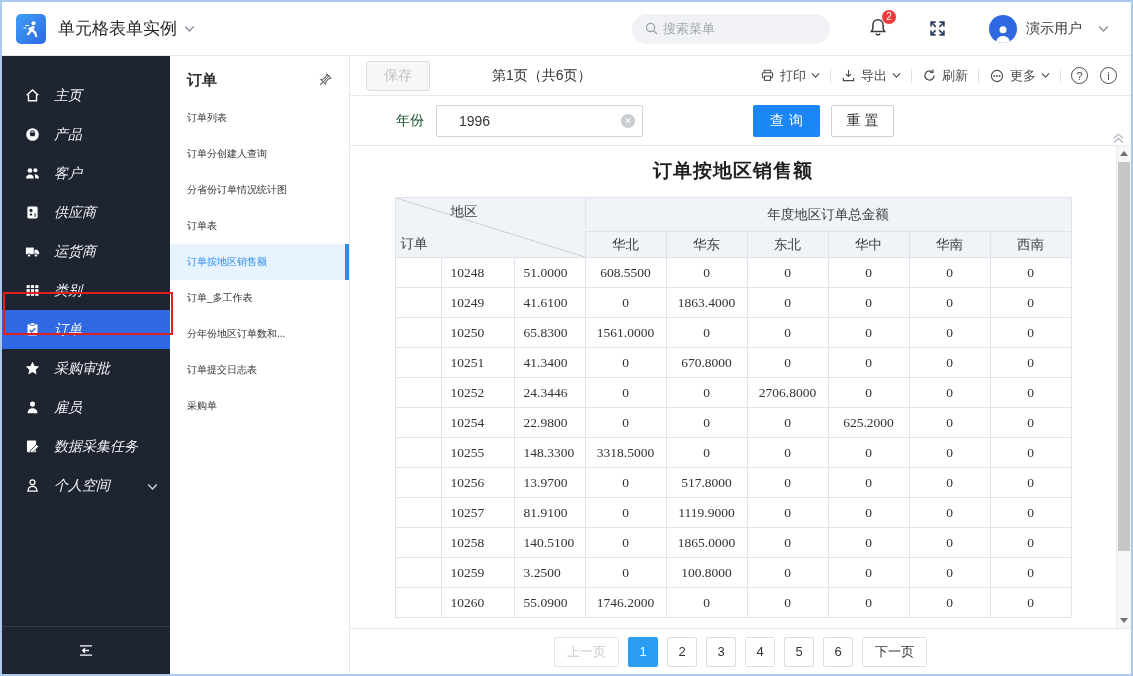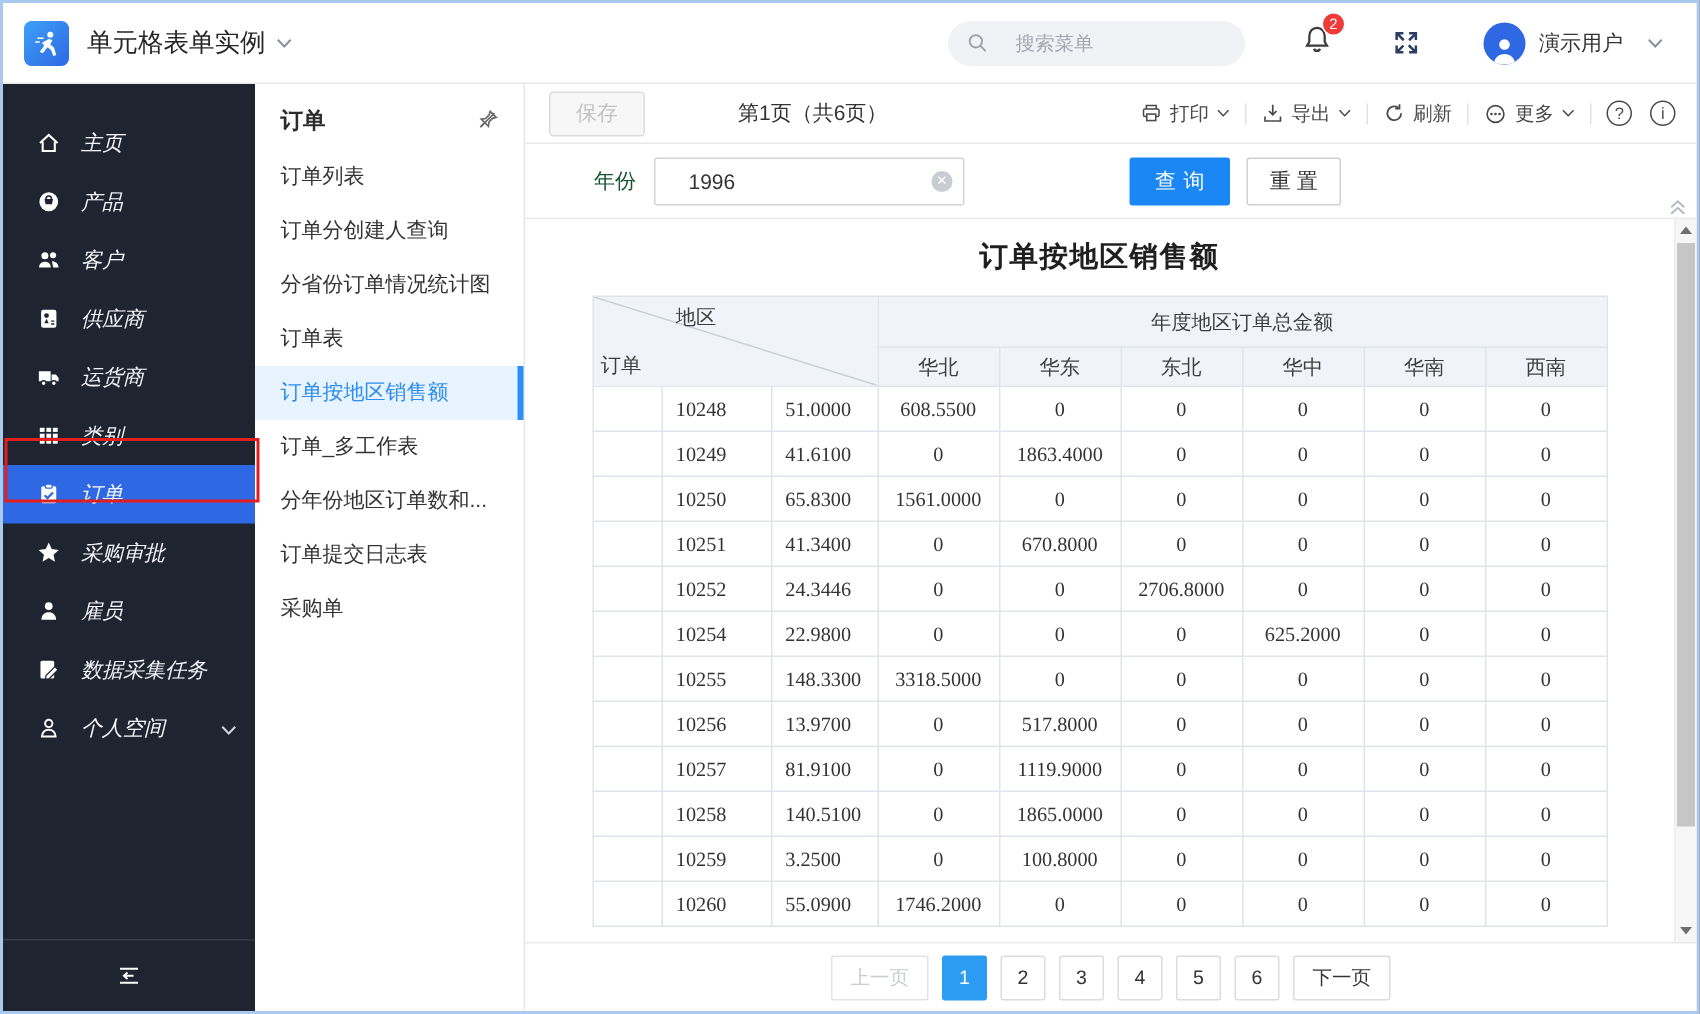--- a/index.html
+++ b/index.html
@@ -9,21 +9,21 @@
             display:flex; flex-direction:column; overflow:hidden; }
 
   
   .topbar { height:54px; min-height:54px; border-bottom:1px solid #e8e8e8; display:flex; align-items:center;
             padding:0 22px 0 14px; background:#fff; }
   .logo { width:30px; height:30px; border-radius:5px; background:linear-gradient(135deg,#3da0f7,var(--accent,#2e68e3));
           display:flex; align-items:center; justify-content:center; }
   .app-title { font-size:17px; color:#262626; margin-left:12px; }
   .caret { margin-left:7px; color:#8a8f99; display:inline-flex; }
   .search-pill { margin-left:auto; width:198px; height:30px; background:#f1f2f5; border-radius:15px;
-                 display:flex; align-items:center; padding:0 12px; color:#a2a8b0; font-size:13px; gap:18px; }
+                 display:flex; align-items:center; padding:0 12px; color:#a2a8b0; font-size:13px; gap:4px; }
   .bell-wrap { position:relative; margin-left:38px; cursor:pointer; }
   .badge { position:absolute; top:-8px; right:-9px; background:var(--badge,#f03b3b); color:#fff; font-size:10px;
            min-width:16px; height:16px; border-radius:8px; display:flex; align-items:center; justify-content:center;
            padding:0 3px; border:1px solid #fff; }
   .expand-wrap { margin-left:40px; cursor:pointer; display:flex; }
   .user-wrap { margin-left:42px; display:flex; align-items:center; gap:9px; cursor:pointer; }
   .avatar { width:28px; height:28px; border-radius:50%; background:var(--accent,#2e68e3);
             display:flex; align-items:flex-end; justify-content:center; overflow:hidden; }
   .user-name { font-size:14px; color:#333; }
 
@@ -43,21 +43,21 @@
              border:2px solid var(--highlight,#e11f1f); pointer-events:none; z-index:5; }
   .sidebar-collapse { height:48px; border-top:1px solid #343b49; display:flex; align-items:center;
                       justify-content:center; cursor:pointer; }
 
   
   .submenu { width:180px; min-width:180px; background:#fff; border-right:1px solid #e8e8e8;
              display:flex; flex-direction:column; }
   .submenu-header { height:40px; min-height:40px; display:flex; align-items:center; justify-content:space-between;
                     padding:0 16px 0 17px; font-size:15px; font-weight:bold; color:#2b2b2b; margin-top:4px; }
   .pin { cursor:pointer; display:flex; }
-  .submenu-item { height:36px; display:flex; align-items:center; padding:0 10px 0 17px; font-size:14px;
+  .submenu-item { height:36px; display:flex; align-items:center; padding:0 10px 0 17px; font-size:10px;
                   color:#333; cursor:pointer; white-space:nowrap; }
   .submenu-item.active { background:#e7f3fe; color:var(--link,#2d8df2); border-right:4px solid var(--link,#2d8df2); }
 
   
   .content { flex:1; display:flex; flex-direction:column; min-width:0; background:#fff; }
 
   .toolbar { height:40px; min-height:40px; border-bottom:1px solid #e9e9e9; display:flex; align-items:center;
              padding:0 14px 0 16px;gap:44px; }
   .save-btn { padding:5px 17px; font-size:14px; color:#c2c2c2; background:#f7f7f7; border:1px solid #dcdcdc;
               border-radius:3px; cursor:default; }

